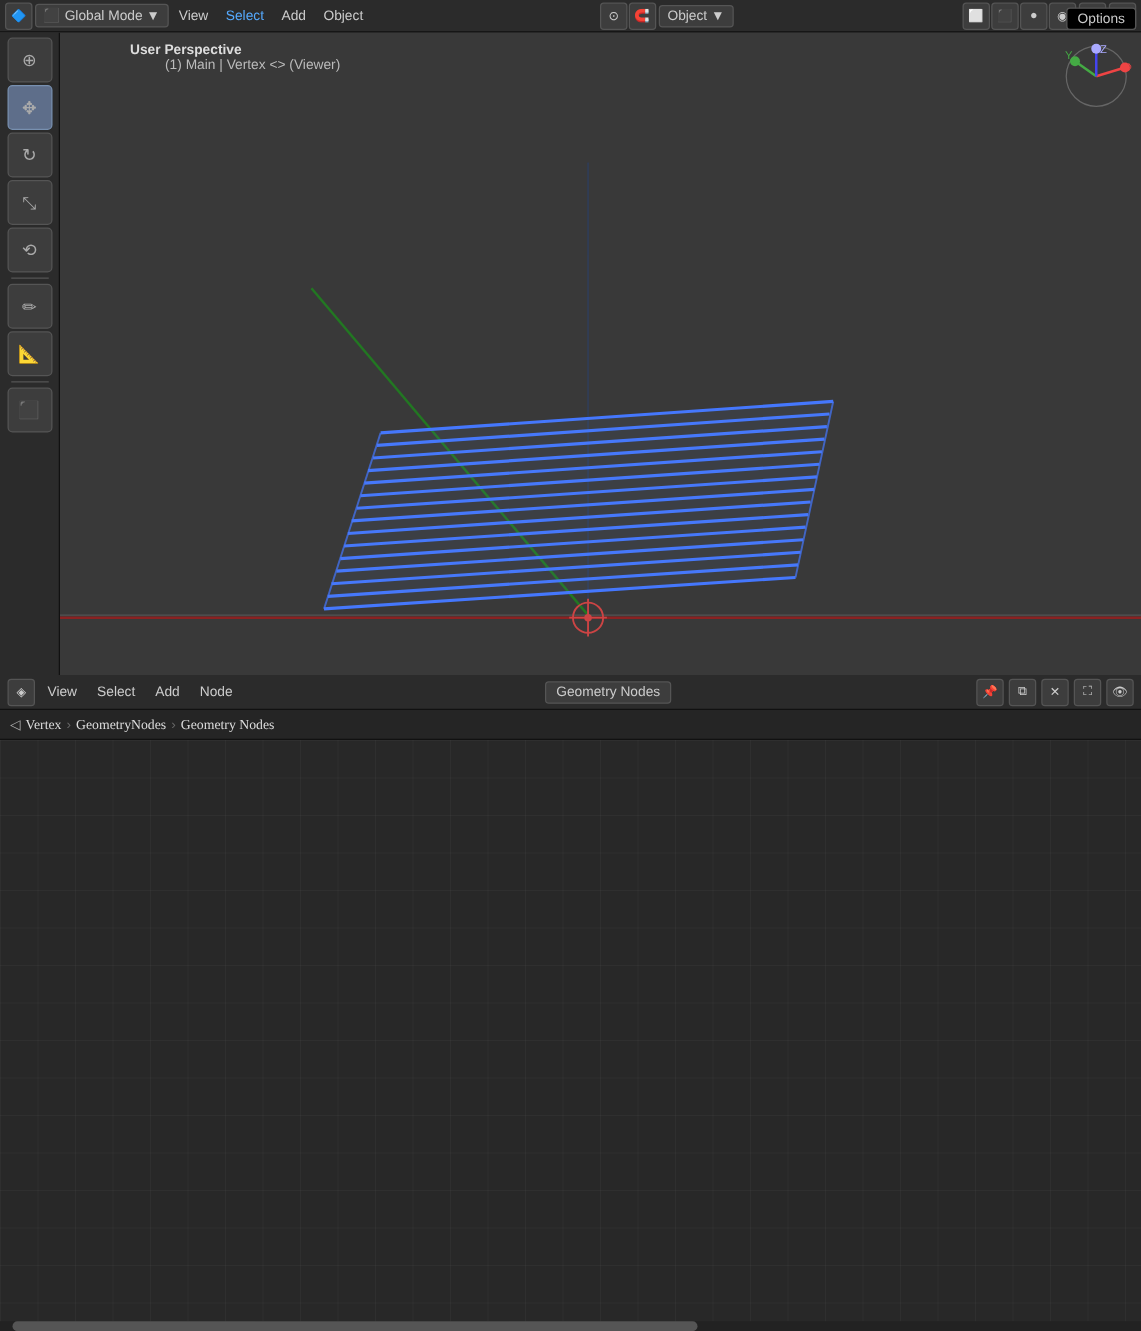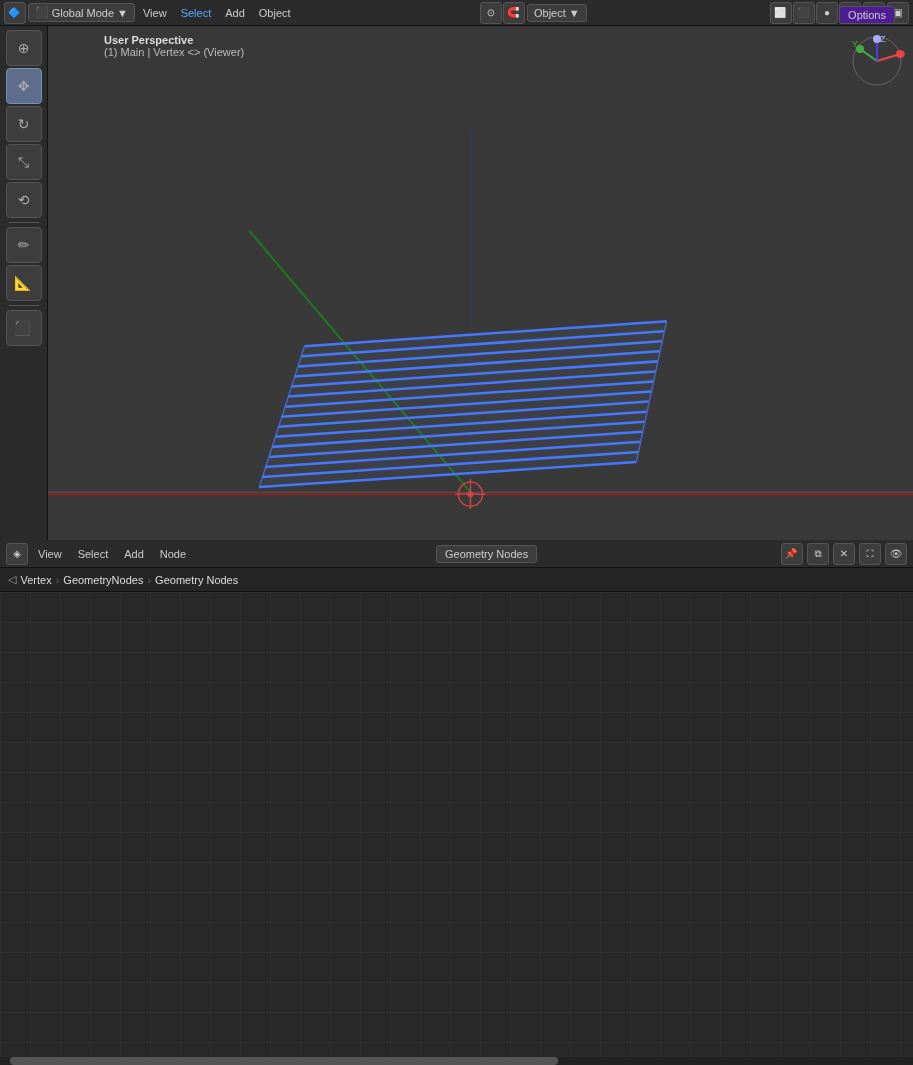--- a/index.html
+++ b/index.html
@@ -64,21 +64,21 @@
     }
     .viewport-overlay-tl {
       position: absolute;
       top: 8px;
       left: 56px;
       font-size: 11px;
       color: #ddd;
       pointer-events: none;
     }
     .viewport-overlay-tl .line1 { font-weight: bold; }
-    .viewport-overlay-tl .line2 { color: #bbb; }
+    .viewport-overlay-tl .line2 { color: #bbb; margin-left: 28px; }
 
     
     .left-toolbar {
       position: absolute;
       left: 0;
       top: 0;
       width: 48px;
       height: 100%;
       background: #2b2b2b;
       display: flex;
@@ -161,21 +161,21 @@
       height: 24px;
       background: #252525;
       display: flex;
       align-items: center;
       padding: 0 8px;
       gap: 4px;
       font-size: 11px;
       color: #aaa;
       border-bottom: 1px solid #111;
     }
-    .breadcrumb .bc-item { color: #ddd; }
+    .breadcrumb .bc-item { color: #ddd; font-family: Liberation Serif, serif; }
     .breadcrumb .bc-sep { color: #666; }
 
     
     .node-canvas {
       position: relative;
       width: 100%;
       height: calc(100% - 52px);
       overflow: hidden;
       background: #282828;
       background-image:
@@ -208,22 +208,22 @@
       background: #555;
       border-radius: 4px;
       width: 60%;
       margin-left: 10px;
     }
 
     
     .options-btn {
       position: absolute;
       top: 6px;
-      right: 18px;
-      background: #4c1d95;
+      right: 4px;
+      background: #000000;
       border: 1px solid #555;
       padding: 2px 8px;
       border-radius: 3px;
       font-size: 11px;
       color: #ccc;
       cursor: pointer;
     }
   </style>
 </head>
 <body>

